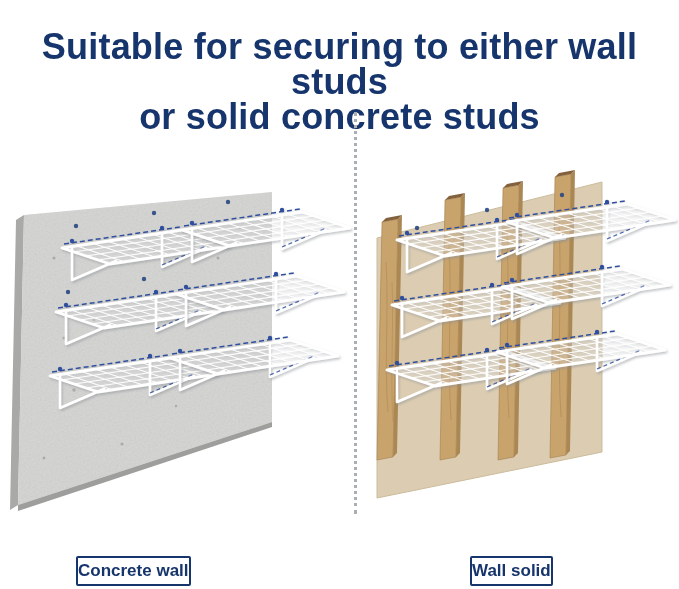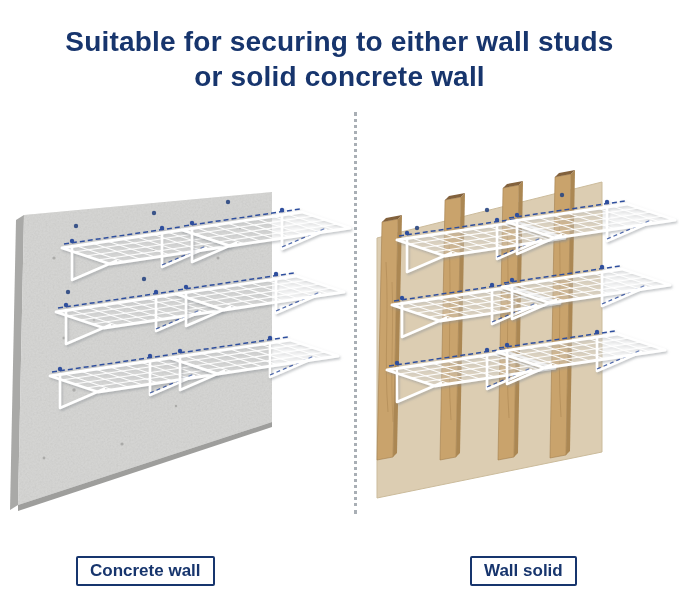--- a/index.html
+++ b/index.html
@@ -4,35 +4,35 @@
 <style>
   html,body{margin:0;padding:0}
   body{
     width:679px;height:589px;position:relative;overflow:hidden;
     background:#ffffff;
     font-family:"Liberation Sans",sans-serif;
   }
   .title{
     position:absolute;top:5px;left:0;width:679px;text-align:center;
     color:var(--title-color,#17356d);
-    font-weight:bold;font-size:28px;line-height:35px;letter-spacing:.2px;
+    font-weight:bold;font-size:36px;line-height:35px;letter-spacing:.2px;
   }
   .divider{
     position:absolute;left:354px;top:112px;height:402px;width:0;
     border-left:3px dotted var(--divider-gray,#a9afb5);
   }
   .illus{position:absolute}
   .illus.left{left:4px;top:158px;width:345px;height:380px}
   .illus.right{left:357px;top:158px;width:320px;height:380px}
   svg{display:block;overflow:visible}
   .label{
     position:absolute;background:#fff;
     border:2px solid var(--label-border,#17356d);
     color:var(--label-color,#17356d);
-    font-size:17px;font-weight:bold;padding:3px 12px;border-radius:2px;
+    font-size:17px;font-weight:bold;padding:3px 0;border-radius:2px;
     white-space:nowrap;
   }
   .label.left{left:76px;top:556px}
   .label.right{left:470px;top:556px}
 </style>
 </head>
 <body>
 
 <svg width="0" height="0" style="position:absolute">
   <defs>
@@ -69,21 +69,21 @@
 
       <path d="M2,-4 L118,-21" stroke="var(--accent-blue,#2e4f9e)" stroke-width="1.5" stroke-dasharray="5 3" fill="none"></path>
       <circle cx="10" cy="-7" r="2.2" fill="var(--accent-blue,#2e4f9e)"></circle>
       <circle cx="100" cy="-20" r="2.2" fill="var(--accent-blue,#2e4f9e)"></circle>
     </g>
   </defs>
 </svg>
 
 <h1 class="title">
   <span style="display:block">Suitable for securing to either wall studs</span>
-  <span style="display:block">or solid concrete wall</span>
+  <span style="display:block">or solid concrete studs</span>
 </h1>
 
 <div class="divider"></div>
 
 <div class="illus left">
   <svg width="345" height="380" viewBox="0 0 345 380">
     <g>
       <polygon points="20,57 12,62 6,352 14,347" fill="var(--concrete-edge,#a9a9a7)"></polygon>
       <polygon points="20,57 268,34 268,264 14,347" fill="var(--concrete-gray,#c8c8c6)"></polygon>
       <polygon points="20,57 268,34 268,264 14,347" fill="#000" filter="url(#concrete-noise)"></polygon>

